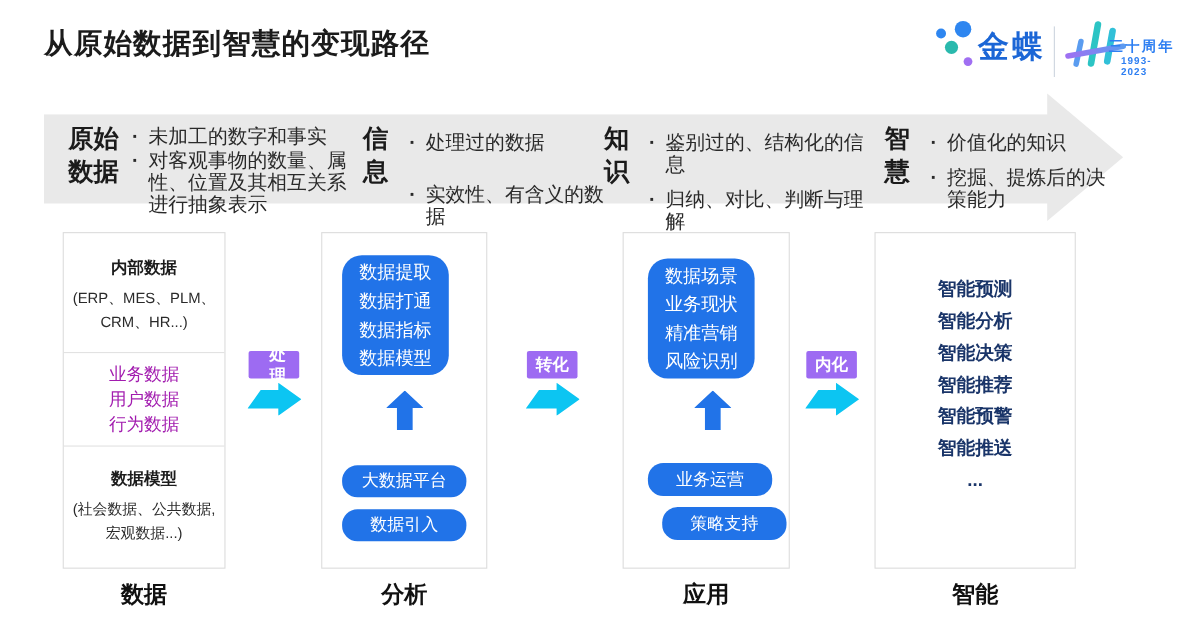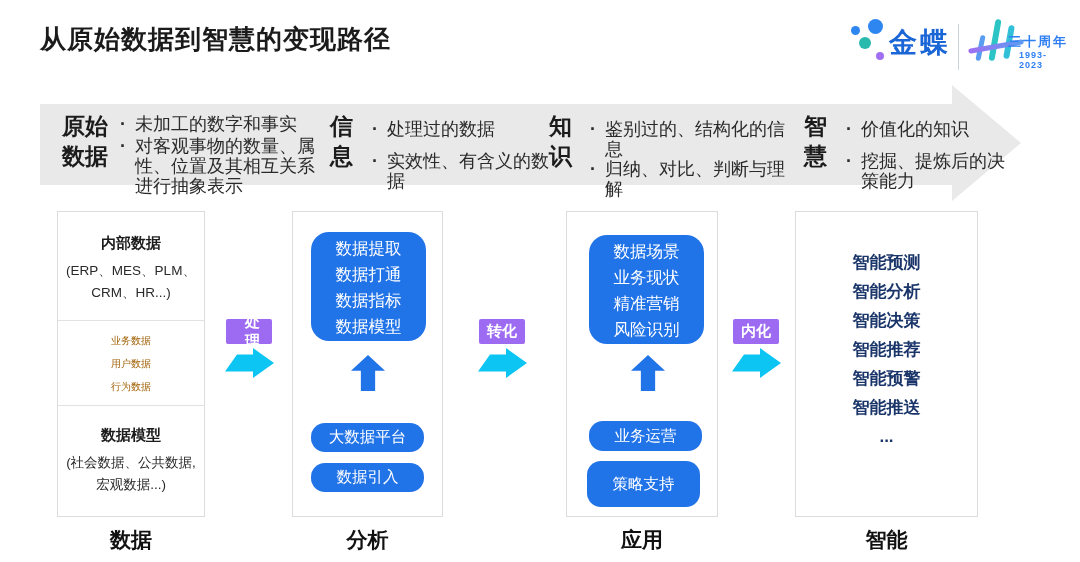--- a/index.html
+++ b/index.html
@@ -38,58 +38,58 @@
   .banner-rect{position:absolute;left:40px;top:104px;width:913px;height:81px;background:var(--banner-gray);}
   .banner-head{position:absolute;left:952px;top:85px;width:0;height:0;
     border-top:58px solid transparent;border-bottom:58px solid transparent;border-left:69px solid var(--banner-gray);}
   .bstage-title{position:absolute;font-size:23px;line-height:30px;font-weight:bold;color:#1b1b1b;}
   .t0{left:62px;top:111px;width:56px;}
   .t1{left:330px;top:111px;width:28px;}
   .t2{left:549px;top:111px;width:28px;}
   .t3{left:804px;top:111px;width:28px;}
   .bullets{position:absolute;display:flex;flex-direction:column;}
   .bl0{left:120px;top:114px;width:200px;gap:2px;}
-  .bl1{left:372px;top:119px;width:180px;gap:12px;}
-  .bl2{left:590px;top:119px;width:205px;}
+  .bl1{left:372px;top:119px;width:180px;gap:28px;}
+  .bl2{left:590px;top:119px;width:205px;gap:12px;}
   .bl3{left:846px;top:119px;width:175px;gap:12px;}
   .bullet{display:flex;font-size:18px;line-height:20px;color:#2a2a2a;}
   .bullet::before{content:"·";font-weight:bold;margin-right:9px;color:#2a2a2a;}
 
   
   .colbox{position:absolute;top:211px;height:306px;background:#fff;border:1px solid #dcdcdc;}
   .box0{left:57px;width:148px;display:flex;flex-direction:column;}
   .box1{left:292px;width:151px;}
   .box2{left:566px;width:152px;}
   .box3{left:795px;width:183px;}
 
   .sec{text-align:center;}
   .sec-top{height:109px;border-bottom:1px solid #e2e2e2;padding-top:22px;}
   .sec-mid{height:85px;border-bottom:1px solid #e2e2e2;display:flex;align-items:center;justify-content:center;}
   .sec-bot{flex:1;padding-top:20px;}
   .sec-heading{font-size:15px;font-weight:bold;color:#1c1c1c;}
   .sec-body{margin-top:7px;font-size:13.5px;line-height:22px;color:#2a2a2a;white-space:pre-line;}
-  .sec-gray{font-size:10px;line-height:23px;color:#a16207;white-space:pre-line;}
-
-  .bluebox{position:absolute;width:115px;height:109px;border-radius:18px;background:var(--primary-blue);
+  .sec-gray{font-size:16px;line-height:23px;color:#a21caf;white-space:pre-line;}
+
+  .bluebox{position:absolute;width:97px;height:109px;border-radius:18px;background:var(--primary-blue);
     display:flex;align-items:center;justify-content:center;text-align:center;
     color:#fff;font-size:16.5px;line-height:26px;white-space:pre-line;}
   .bb1{left:311px;top:232px;}
   .bb2{left:589px;top:235px;}
 
   .up-arrow{position:absolute;width:34px;height:36px;background:var(--primary-blue);
     clip-path:polygon(50% 0,100% 44%,71% 44%,71% 100%,29% 100%,29% 44%,0 44%);}
   .ua1{left:351px;top:355px;}
   .ua2{left:631px;top:355px;}
 
   .chip{position:absolute;width:113px;height:29px;border-radius:14px;background:var(--primary-blue);
     display:flex;align-items:center;justify-content:center;color:#fff;font-size:15.5px;}
   .c1a{left:311px;top:423px;}
   .c1b{left:311px;top:463px;}
   .c2a{left:589px;top:421px;height:30px;}
-  .c2b{left:587px;top:461px;height:46px;}
+  .c2b{left:602px;top:461px;height:30px;}
 
   .smart-list{position:absolute;left:795px;top:248px;width:183px;text-align:center;}
   .smart-item{font-size:17px;line-height:29px;font-weight:bold;color:var(--navy);}
 
   
   .badge{position:absolute;width:46px;height:25px;background:var(--badge-purple);border-radius:2px;
     display:flex;align-items:center;justify-content:center;color:#fff;font-size:15px;font-weight:bold;}
   .bd0{left:226px;top:319px;padding-left:19px;}
   .bd1{left:479px;top:319px;}
   .bd2{left:733px;top:319px;}

